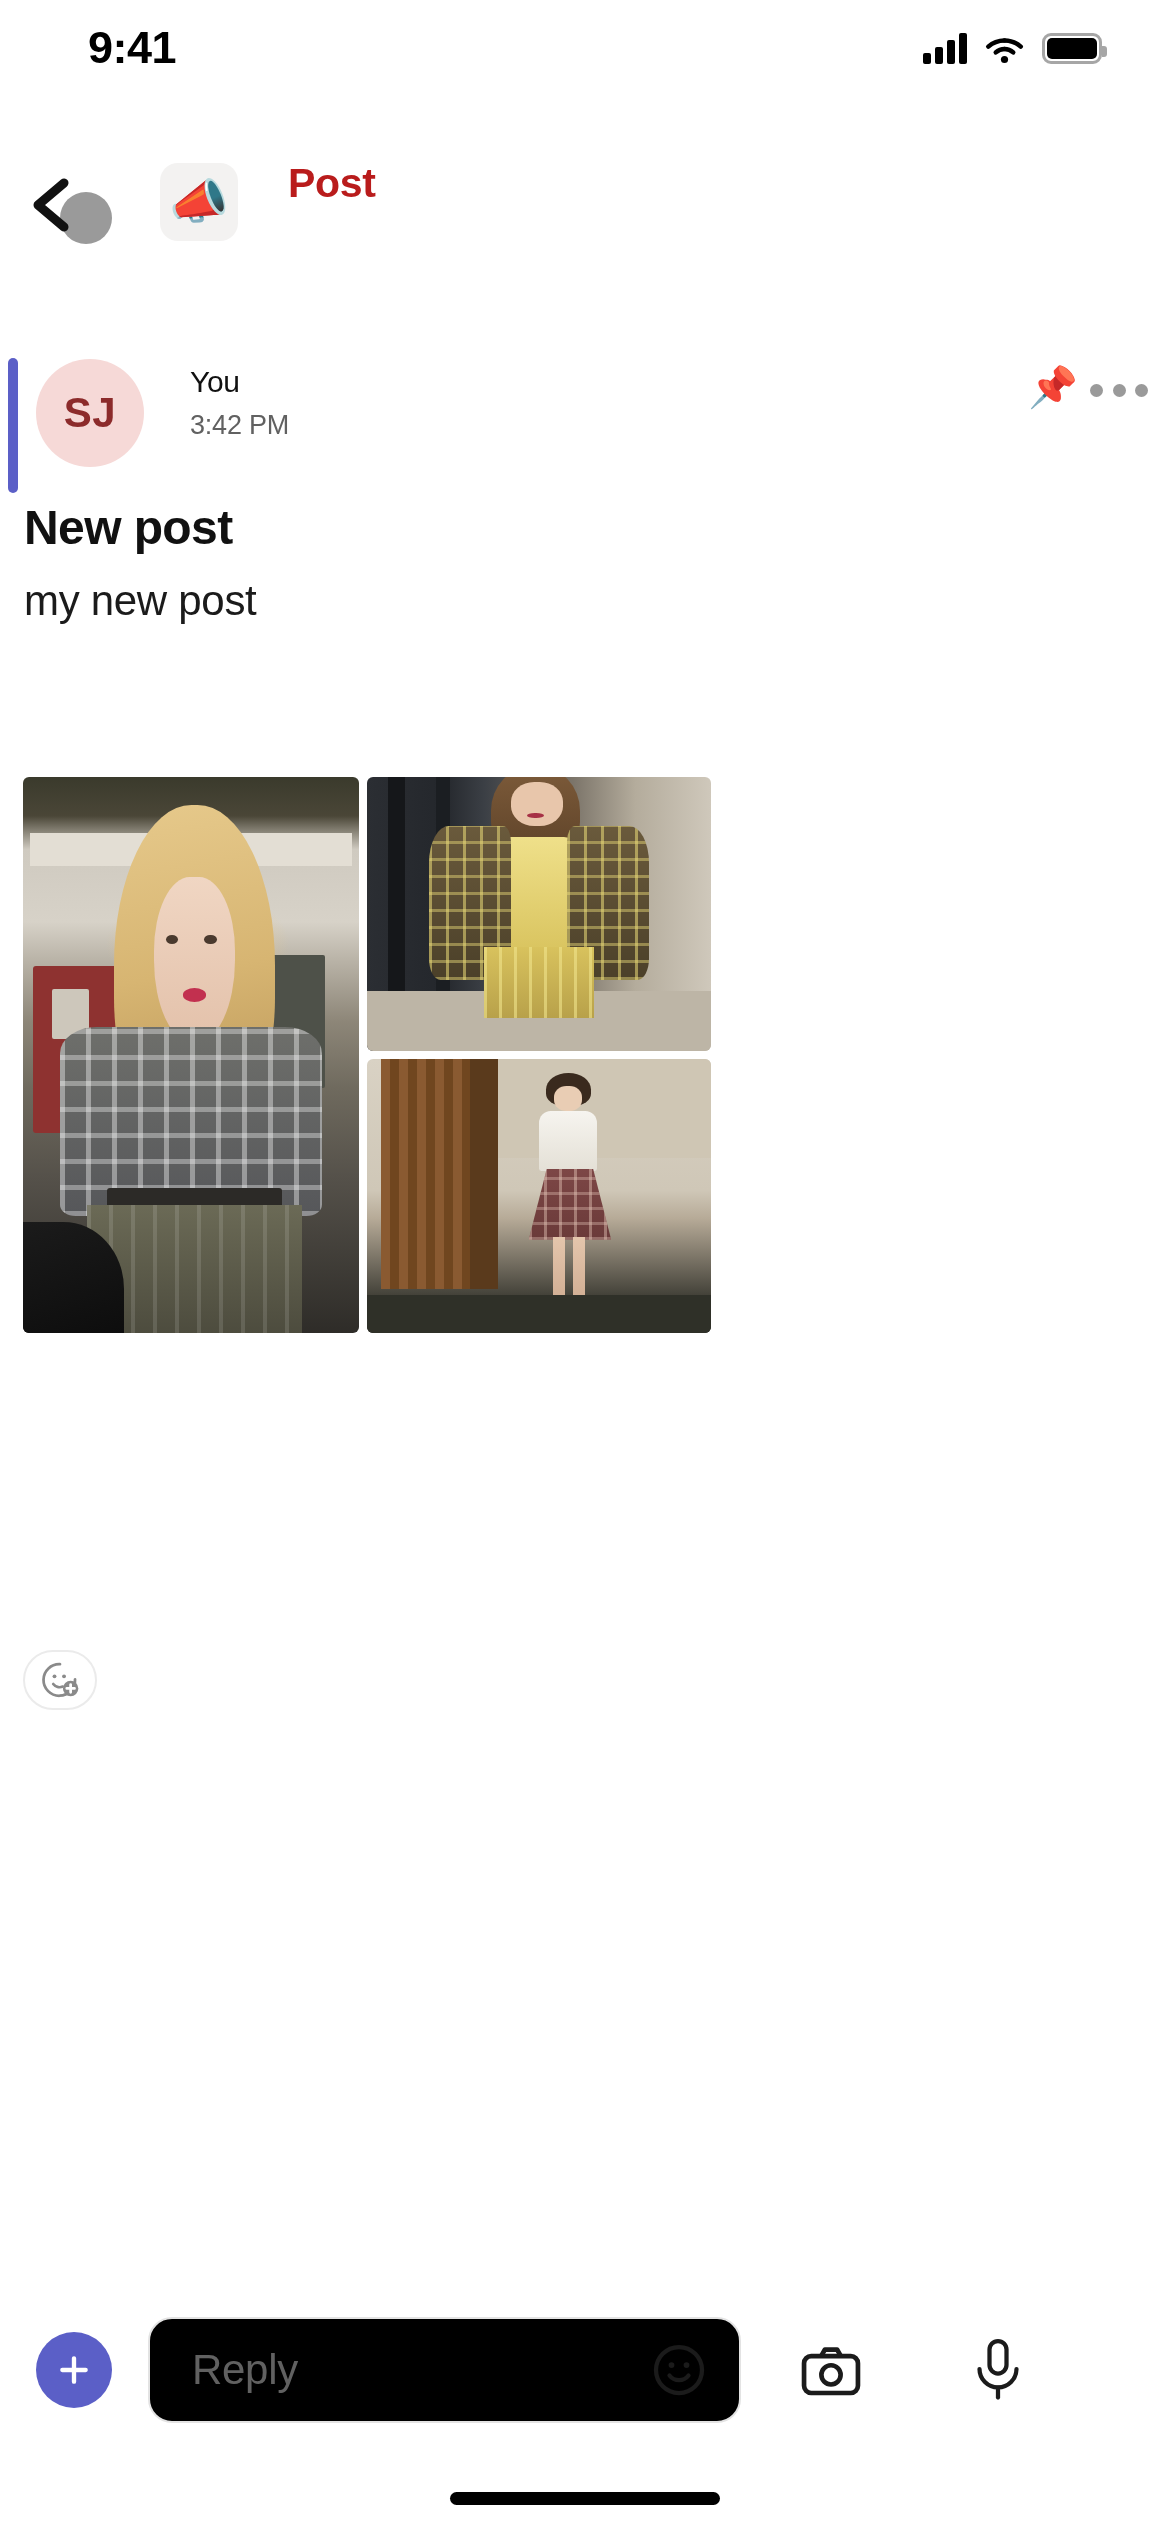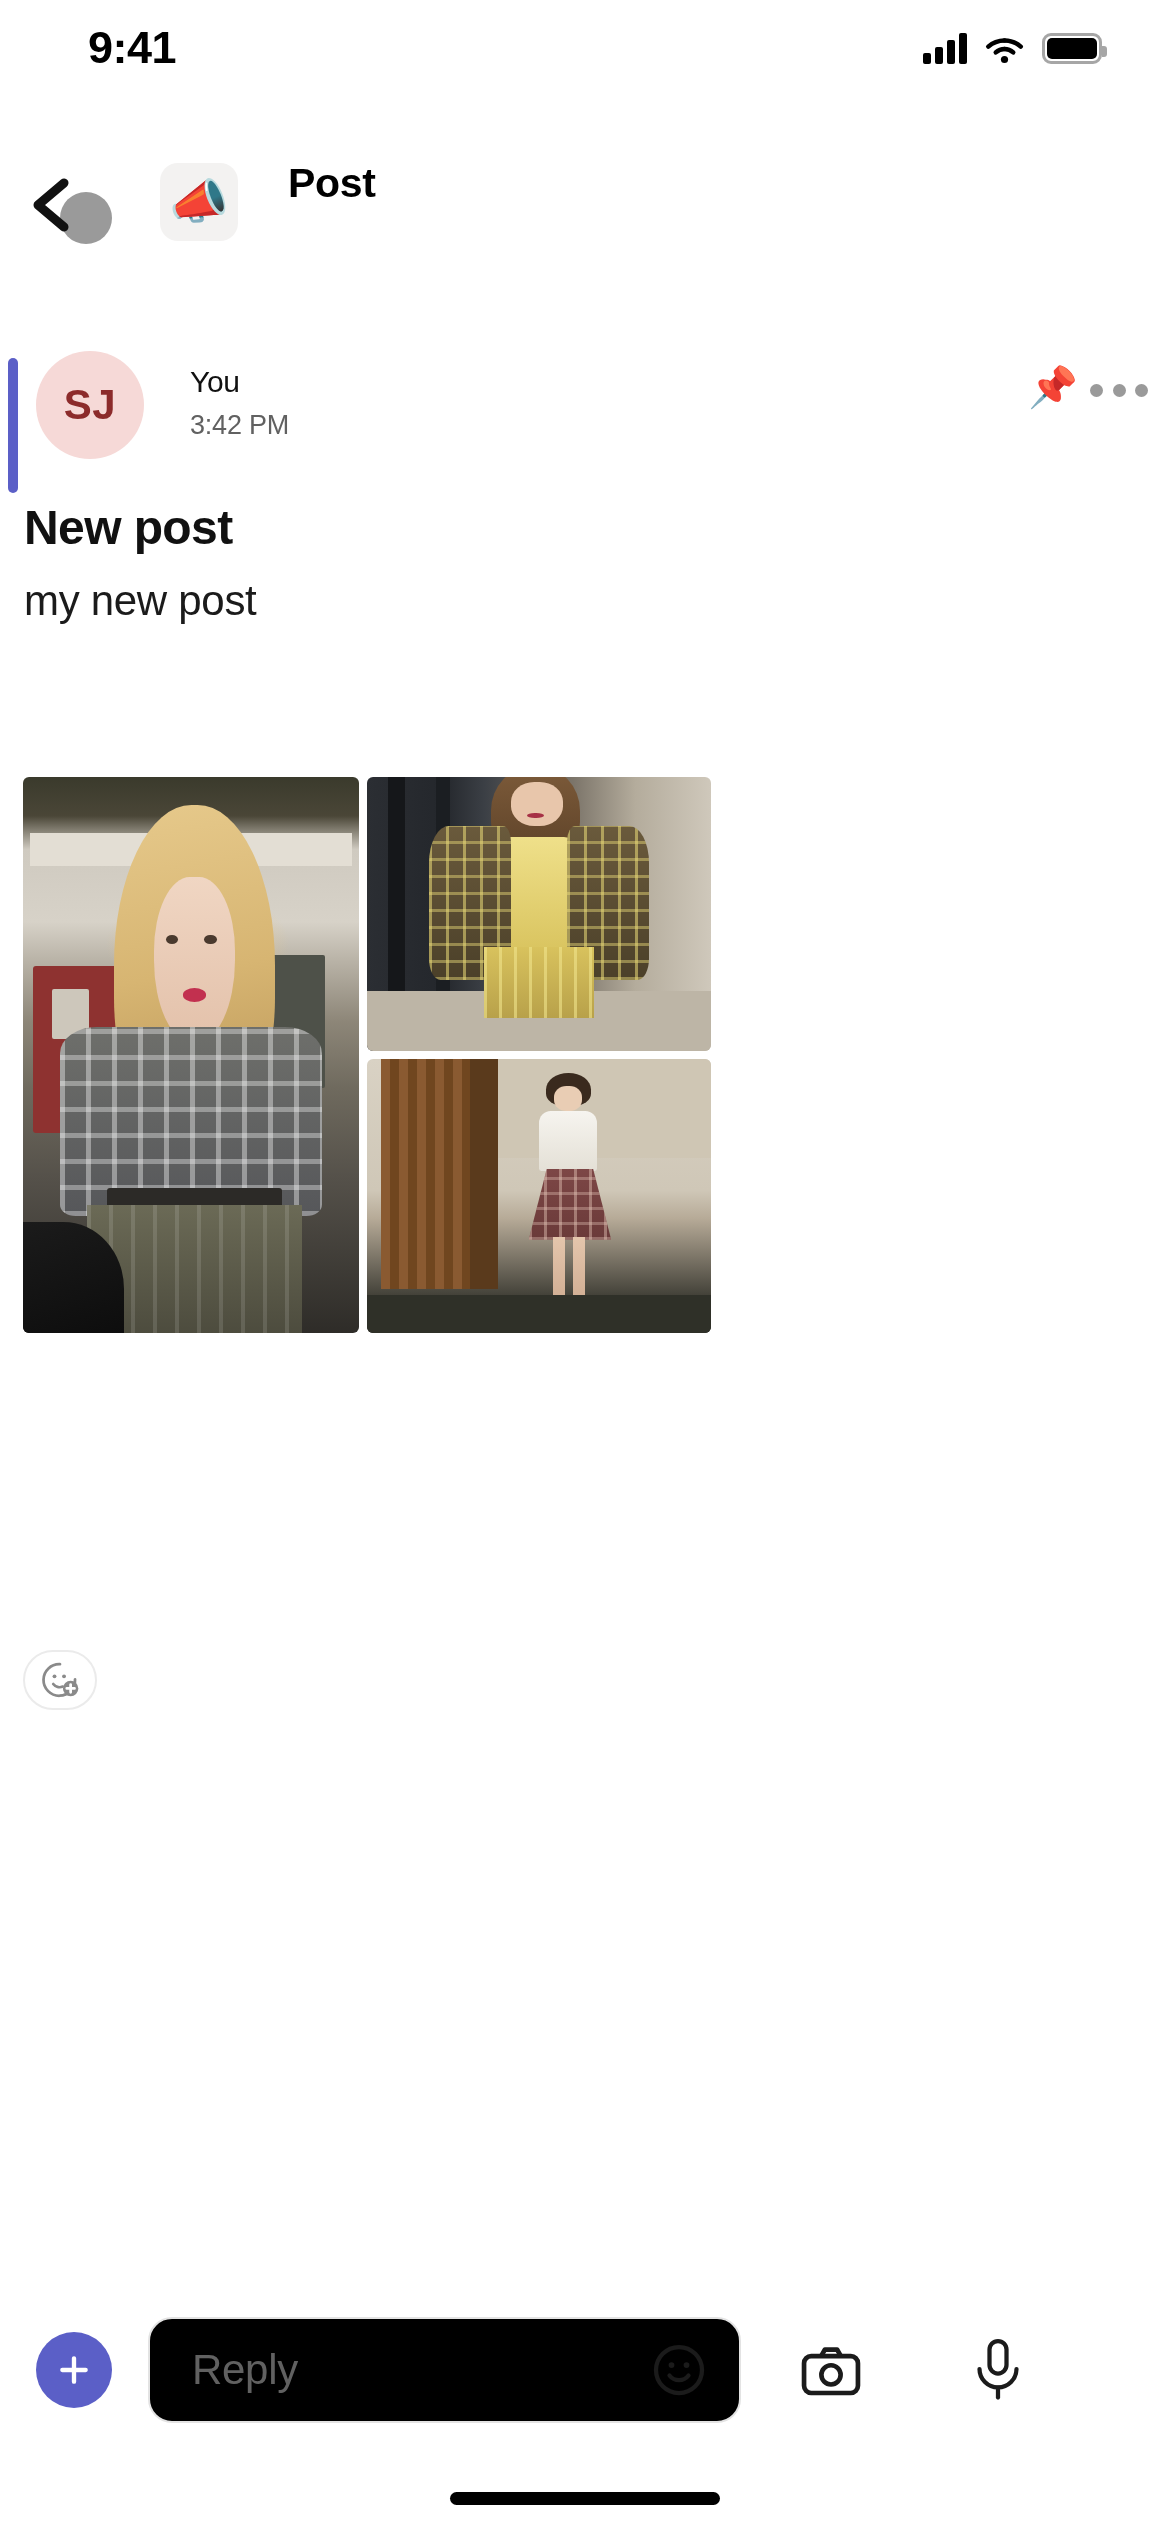--- a/index.html
+++ b/index.html
@@ -51,31 +51,31 @@
     position: absolute; left: 36px; top: 24px;
     width: 52px; height: 52px; border-radius: 50%; background: #9a9a9a;
   }
   .chan-icon {
     position: absolute; left: 160px; top: 13px;
     width: 78px; height: 78px; border-radius: 18px; background: #f3f2f1;
     display: flex; align-items: center; justify-content: center;
     font-size: 48px; line-height: 1;
   }
   .nav-text { position: absolute; left: 288px; top: 10px; }
-  .nav-title { font-size: 41px; font-weight: bold; color: #000000; line-height: 1.15; letter-spacing: -0.3px; }
+  .nav-title { font-size: 41px; font-weight: bold; color: #b91c1c; line-height: 1.15; letter-spacing: -0.3px; }
   .nav-crumb { font-size: 35px; color: #616161; margin-top: 4px; letter-spacing: -0.2px; }
 
   
   .post { position: absolute; top: 345px; left: 0; width: 1170px; }
   .accent-bar {
     position: absolute; left: 8px; top: 13px;
     width: 10px; height: 135px; border-radius: 6px; background: #5b5fc7;
   }
   .pavatar {
-    position: absolute; left: 36px; top: 6px;
+    position: absolute; left: 36px; top: 14px;
     width: 108px; height: 108px; border-radius: 50%;
     background: #f6d9d7;
     display: flex; align-items: center; justify-content: center;
     font-size: 42px; font-weight: bold; color: #8c2b2b; letter-spacing: 0.5px;
   }
   .pmeta { position: absolute; left: 190px; top: 20px; }
   .pauthor { font-size: 30px; color: #111; line-height: 1.1; letter-spacing: -0.3px; }
   .ptime { font-size: 27px; color: #616161; margin-top: 12px; letter-spacing: -0.2px; }
   .pin-icon {
     position: absolute; right: 92px; top: 22px;

